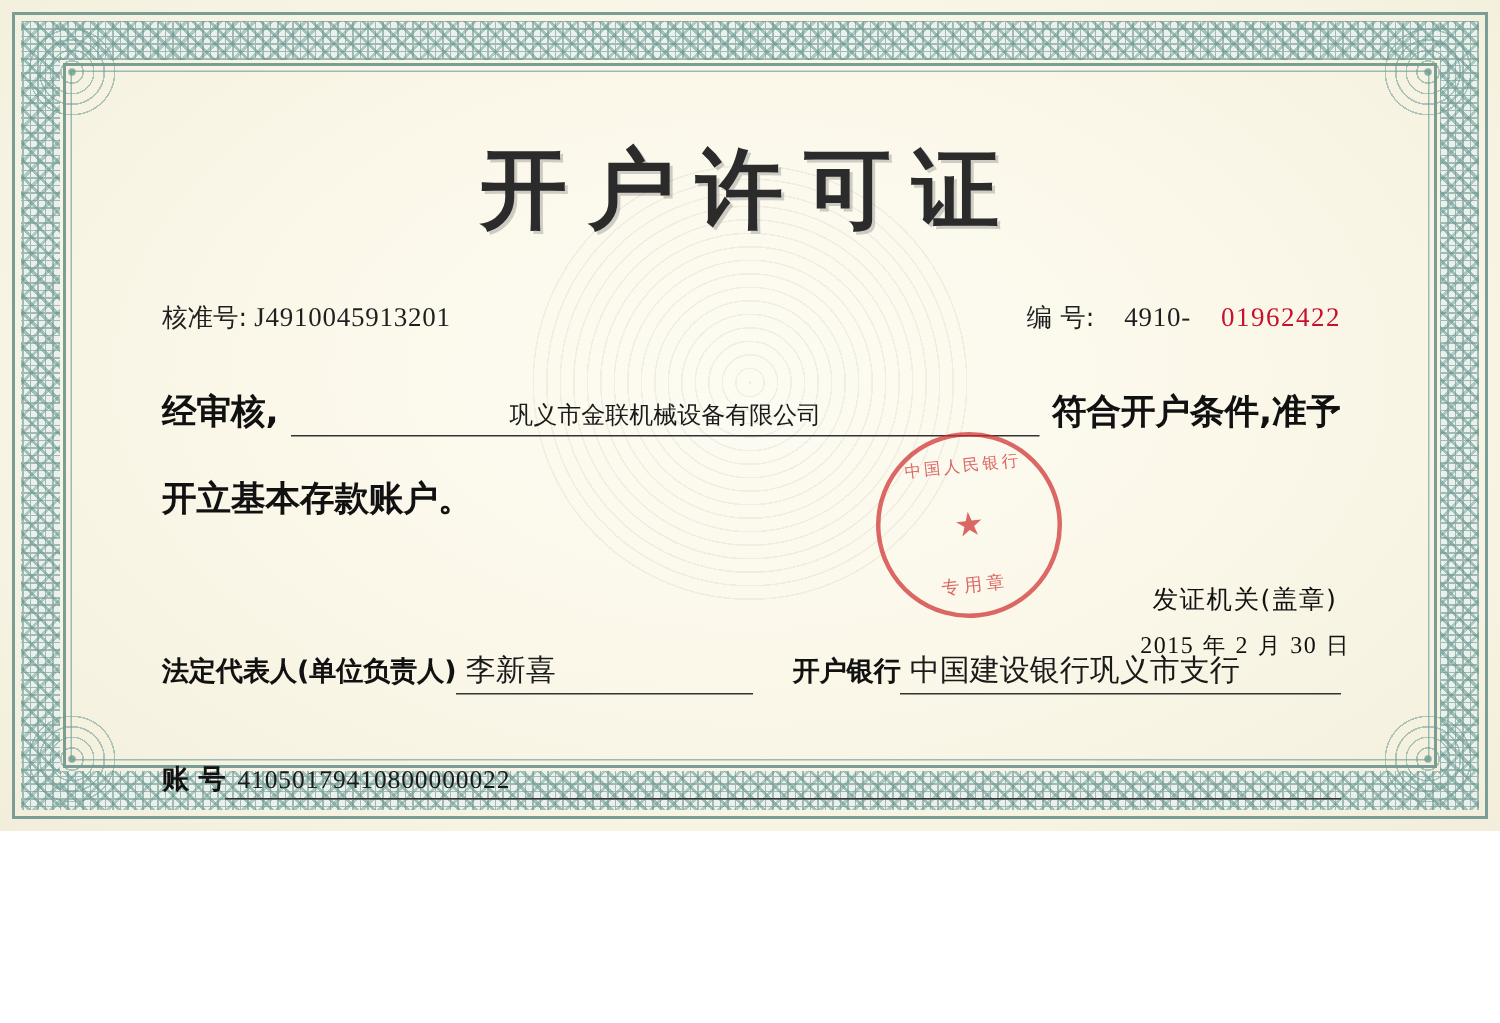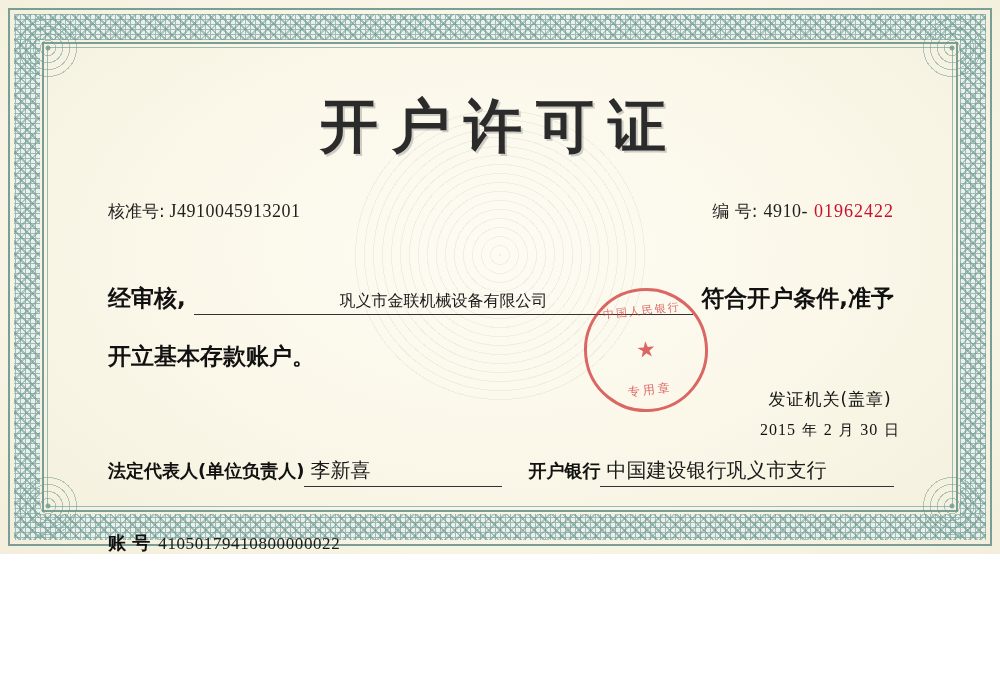--- a/index.html
+++ b/index.html
@@ -133,24 +133,24 @@
     font-family: "Liberation Serif", "DejaVu Serif", serif;
     font-size: 18px;
     letter-spacing: .5px;
   }
   .serial-red {
     color: #c8102e;
     font-family: "Liberation Serif", "DejaVu Serif", serif;
     font-size: 18px;
     letter-spacing: 1px;
   }
-  .serial-group { display: flex; align-items: baseline; gap: 6px; }
+  .serial-group { display: flex; align-items: baseline; gap: 20px; }
 
   .body-line {
-    margin-top: 60px;
+    margin-top: 36px;
     padding: 0 46px 0 48px;
     font-size: 23px;
     font-weight: bold;
     font-family: "DejaVu Sans", "Liberation Sans", sans-serif;
     color: #111;
     display: flex;
     align-items: baseline;
     justify-content: space-between;
   }
   .body-line .blank {

